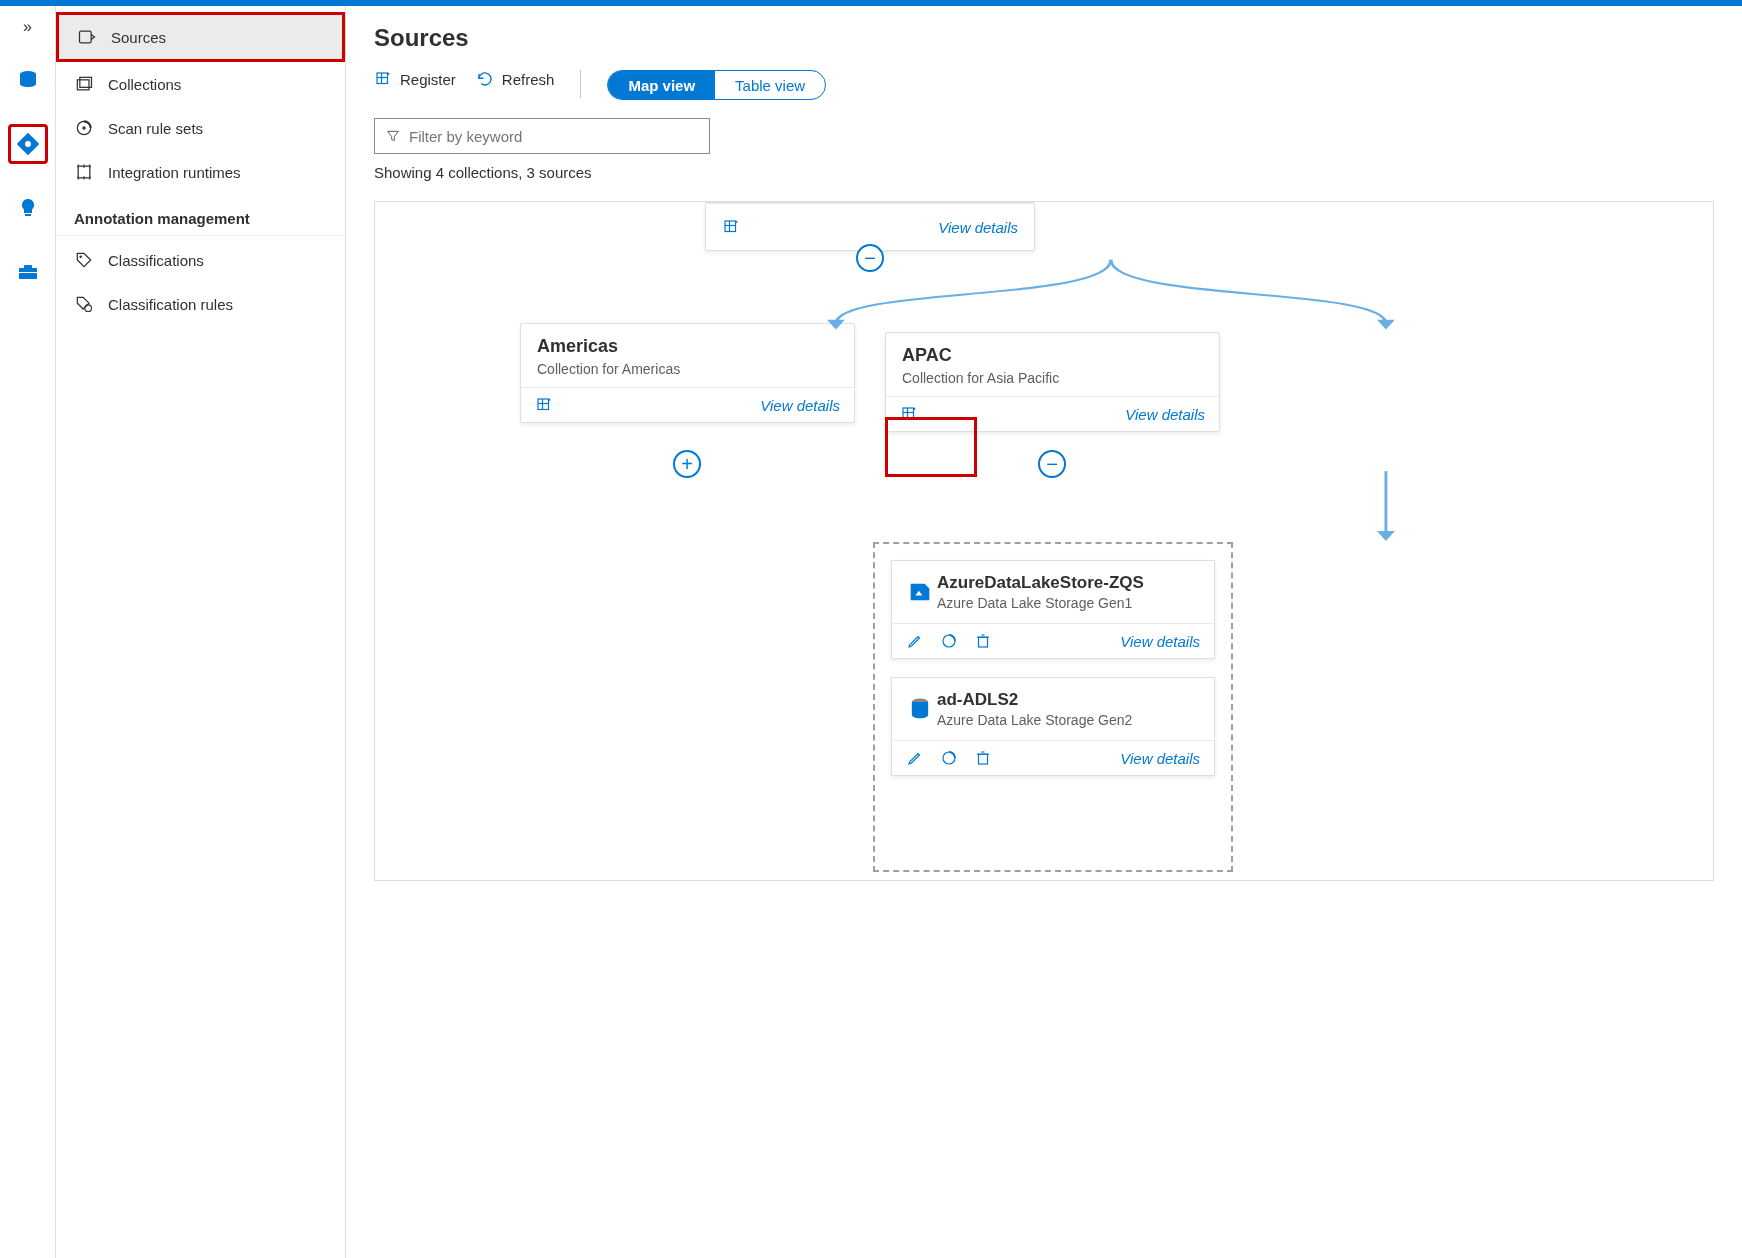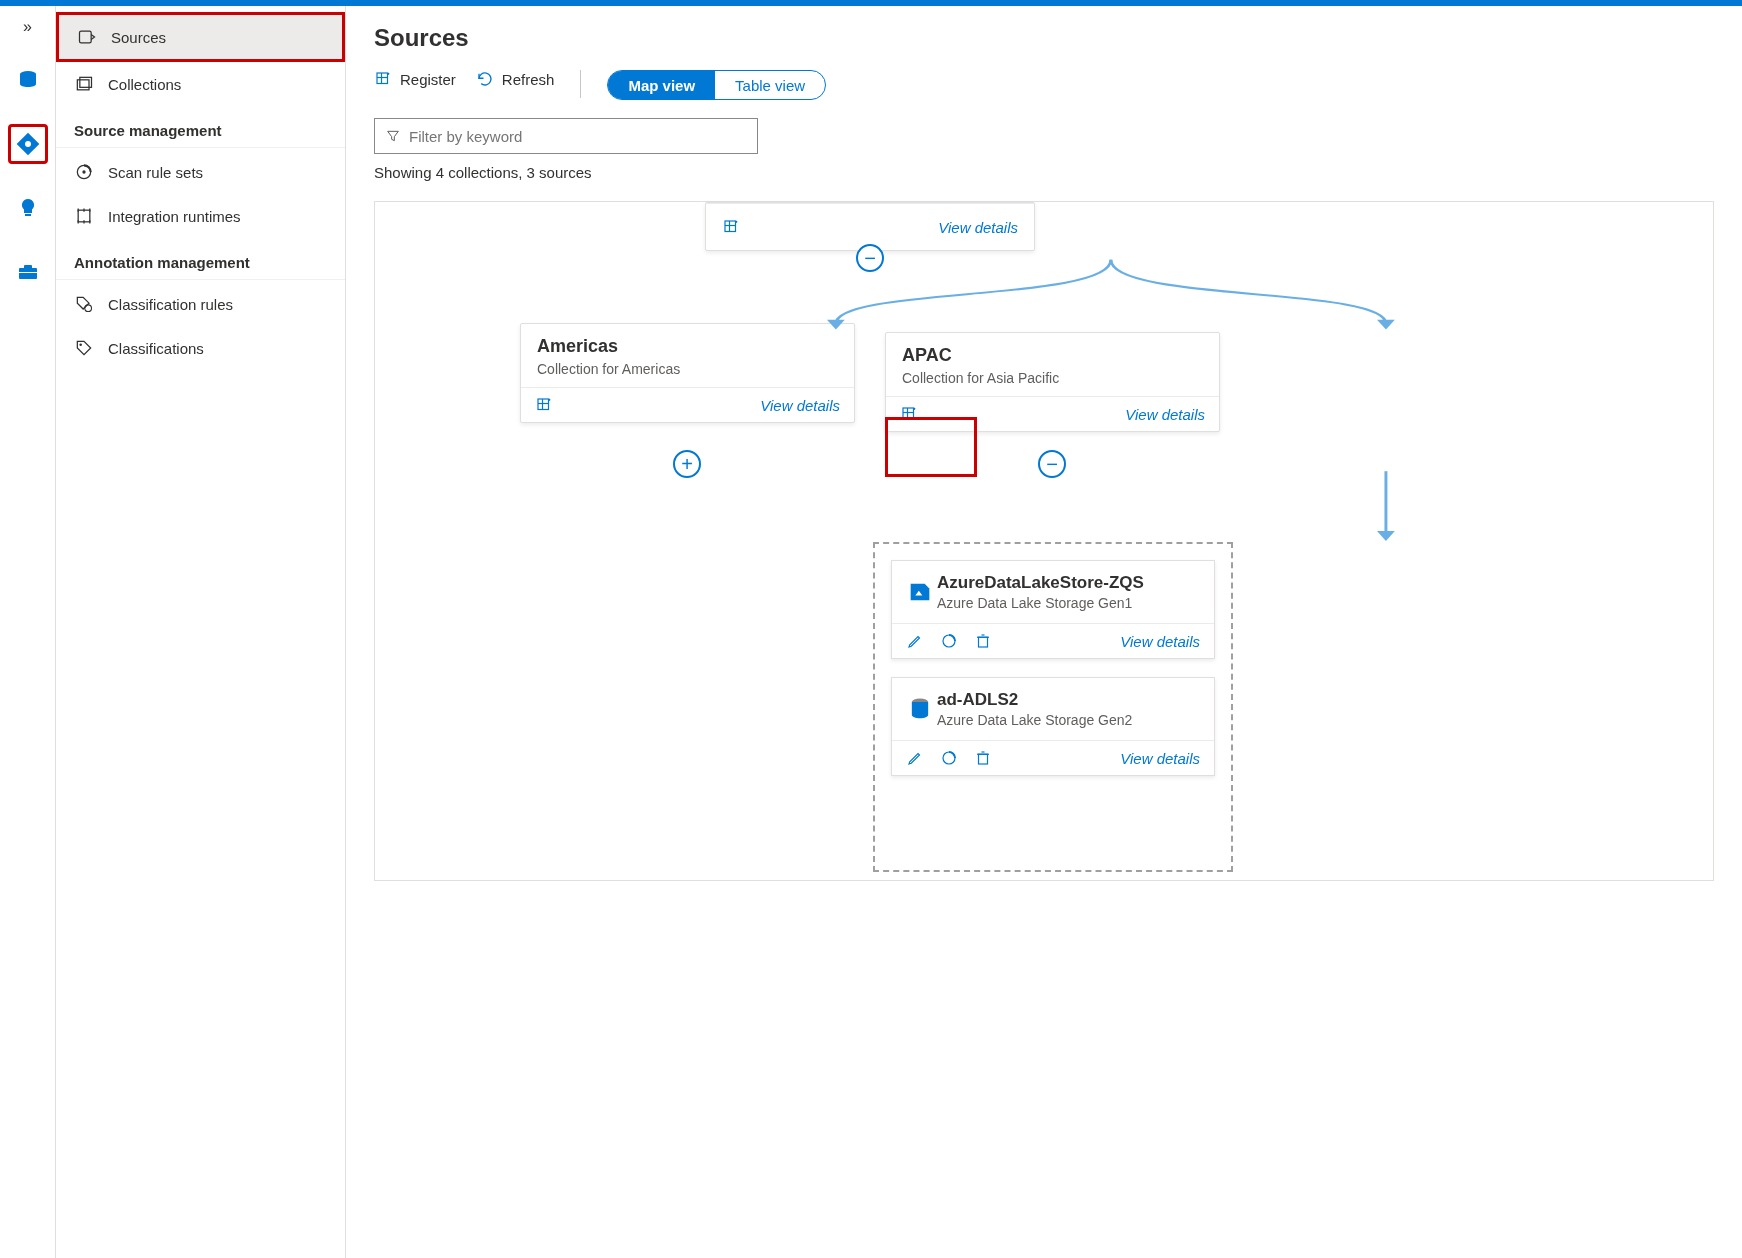--- a/index.html
+++ b/index.html
@@ -27,21 +27,21 @@
     .page-title { font-size: 24px; font-weight: 600; margin-bottom: 18px; }
     .toolbar { display:flex; align-items:flex-start; gap: 20px; margin-bottom: 18px; }
     .tbtn { display:flex; align-items:center; gap:8px; font-size:15px; color:#323130; cursor:pointer; }
     .tbtn svg { width:18px; height:18px; stroke:#0078d4; fill:none; }
     .vsep { width:1px; height:28px; background:#c8c6c4; margin: 0 6px;}
     .view-toggle { display:flex; border:1px solid #0078d4; border-radius: 16px; overflow:hidden; height:30px; }
     .view-toggle span { padding: 4px 20px; font-size:15px; cursor:pointer; display:flex; align-items:center;}
     .view-toggle .on { background:#0078d4; color:#fff; font-weight:600;}
     .view-toggle .off { color:#0078d4; }
 
-    .filter { width: 384px; height: 36px; border:1px solid #8a8886; padding: 0 10px; display:flex; align-items:center; gap:8px; margin-bottom: 10px;}
+    .filter { width: 336px; height: 36px; border:1px solid #8a8886; padding: 0 10px; display:flex; align-items:center; gap:8px; margin-bottom: 10px;}
     .filter input { border:none; outline:none; flex:1; font-size:15px; background:transparent;}
     .filter svg { width:16px; height:16px; stroke:#605e5c; fill:none;}
     .showing { font-size:15px; margin-bottom: 20px; }
 
     .canvas { border:1px solid #e1dfdd; position:relative; min-height: 680px; padding: 8px; background:#fff;}
 
     
     .card { position:absolute; background:#fff; border:1px solid #e1dfdd; box-shadow: 0 2px 4px rgba(0,0,0,0.08); border-radius:2px;}
     .card .card-body { padding: 12px 16px 10px; }
     .card .card-title { font-size:18px; font-weight:600; }
@@ -127,21 +127,20 @@
       <span>Sources</span>
     </div>
     <div class="nav-item">
       <svg viewBox="0 0 24 24">
           <rect x="4" y="7" width="14" height="12" fill="none" stroke="#323130" stroke-width="1.5"></rect>
           <rect x="7" y="4" width="14" height="12" fill="none" stroke="#323130" stroke-width="1.5"></rect>
         </svg>
       <span>Collections</span>
     </div>
 
-    <div class="nav-header">Source management</div>
     <div class="nav-item">
       <svg viewBox="0 0 24 24">
           <circle cx="12" cy="12" r="8" fill="none" stroke="#323130" stroke-width="1.5"></circle>
           <path d="M12 4a8 8 0 0 1 8 8" fill="none" stroke="#323130" stroke-width="2.5"></path>
           <circle cx="12" cy="12" r="2" fill="#323130"></circle>
         </svg>
       <span>Scan rule sets</span>
     </div>
     <div class="nav-item">
       <svg viewBox="0 0 24 24">
@@ -152,31 +151,31 @@
           <line x1="5" y1="17" x2="5" y2="21" stroke="#323130" stroke-width="1.5"></line>
           <line x1="12" y1="17" x2="12" y2="21" stroke="#323130" stroke-width="1.5"></line>
           <line x1="19" y1="17" x2="19" y2="21" stroke="#323130" stroke-width="1.5"></line>
         </svg>
       <span>Integration runtimes</span>
     </div>
 
     <div class="nav-header">Annotation management</div>
     <div class="nav-item">
       <svg viewBox="0 0 24 24">
+          <path d="M4 4h8l8 8-8 8-8-8V4z" fill="none" stroke="#323130" stroke-width="1.5"></path>
+          <circle cx="8" cy="8" r="1.5" fill="#323130"></circle>
+        </svg>
+      <span>Classifications</span>
+    </div>
+    <div class="nav-item">
+      <svg viewBox="0 0 24 24">
           <path d="M4 4h7l7 7-7 7-7-7V4z" fill="none" stroke="#323130" stroke-width="1.5"></path>
           <circle cx="17" cy="17" r="4" fill="none" stroke="#323130" stroke-width="1.3"></circle>
         </svg>
       <span>Classification rules</span>
-    </div>
-    <div class="nav-item">
-      <svg viewBox="0 0 24 24">
-          <path d="M4 4h8l8 8-8 8-8-8V4z" fill="none" stroke="#323130" stroke-width="1.5"></path>
-          <circle cx="8" cy="8" r="1.5" fill="#323130"></circle>
-        </svg>
-      <span>Classifications</span>
     </div>
   </div>
 
   <div class="main">
     <div class="page-title">Sources</div>
 
     <div class="toolbar">
       <div class="tbtn">
         <svg viewBox="0 0 24 24">
             <rect x="4" y="4" width="14" height="14" stroke-width="1.6"></rect>

